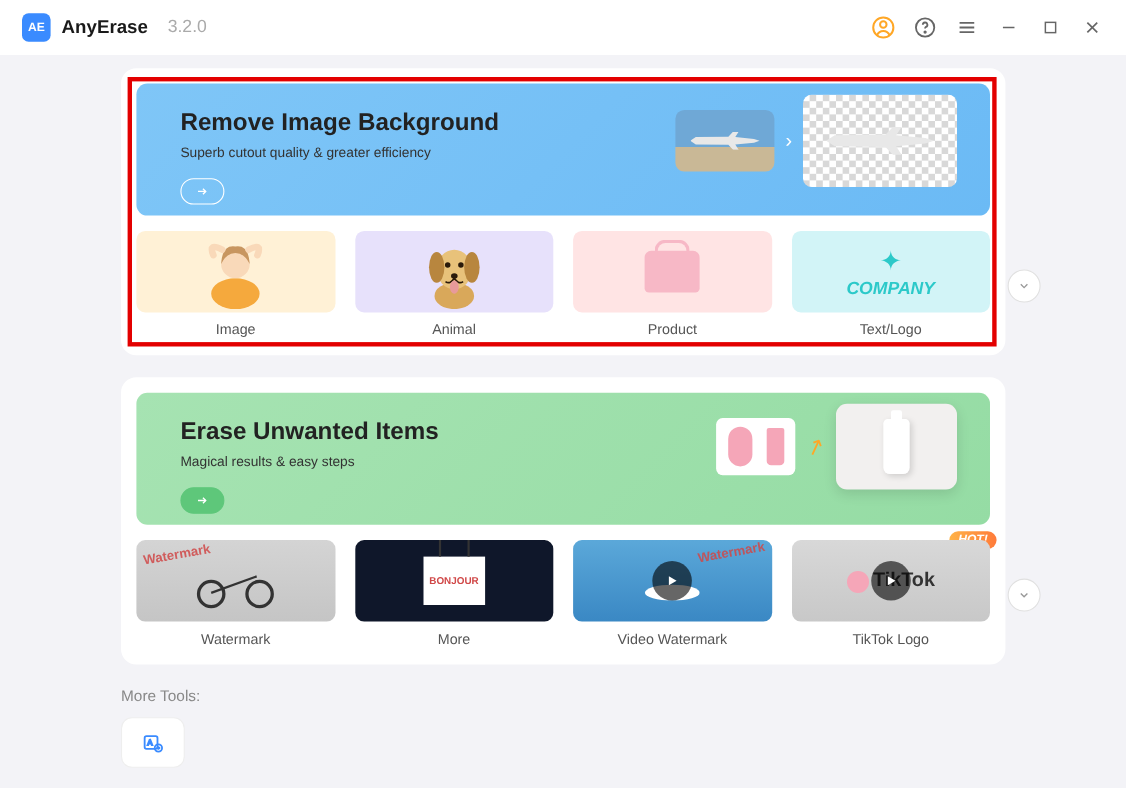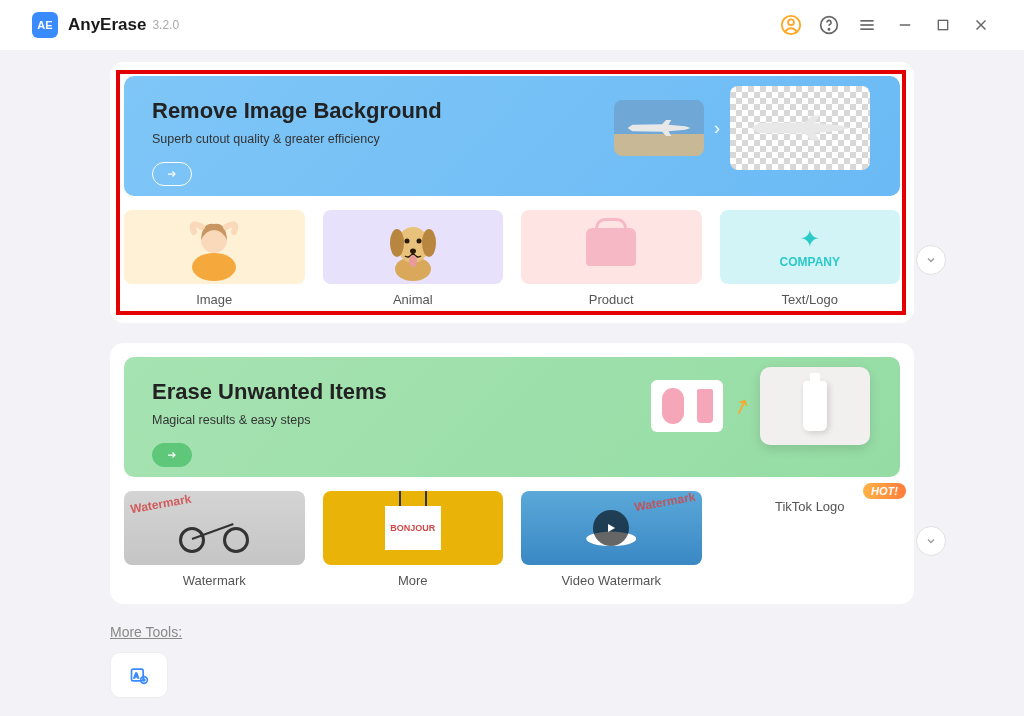--- a/index.html
+++ b/index.html
@@ -8,58 +8,58 @@
   background: #f3f3f7;
   width: 1024px;
   height: 716px;
   overflow: hidden;
 }
 .titlebar {
   height: 50px;
   background: #fff;
   display: flex;
   align-items: center;
-  padding: 0 32px;
+  padding: 0 20px;
 }
 .app-logo {
   width: 26px;
   height: 26px;
   background: #3a8bff;
   border-radius: 6px;
   display: flex;
   align-items: center;
   justify-content: center;
   color: #fff;
   font-size: 11px;
   font-weight: 700;
   margin-right: 10px;
 }
 .app-name { font-weight: 700; font-size: 17px; color: #1a1a1a; }
-.app-version { font-size: 12px; color: #aaa; margin-left: 6px; }
+.app-version { font-size: 16px; color: #aaa; margin-left: 18px; }
 .spacer { flex: 1; }
 .title-icons { display: flex; align-items: center; gap: 16px; }
 .title-icon { width: 22px; height: 22px; display: flex; align-items: center; justify-content: center; color: #666; cursor: pointer; }
 .title-icon.user svg { color: #ffa726; }
 .content { padding: 12px 110px 0 110px; }
 .card {
   background: #fff;
   border-radius: 14px;
   padding: 14px;
   margin-bottom: 20px;
   position: relative;
 }
 .highlight-box {
   position: absolute;
   border: 4px solid #e30000;
   top: 8px; left: 150px; right: 140px; bottom: 8px;
   pointer-events: none;
 }
 .hero {
   border-radius: 10px;
-  padding: 22px 28px;
+  padding: 22px 40px;
   position: relative;
   cursor: pointer;
   overflow: hidden;
   height: 120px;
 }
 .hero-blue { background: linear-gradient(135deg,#7fc6f7,#6bbaf5); }
 .hero-green { background: linear-gradient(135deg,#a6e3b2,#95dca4); }
 .hero-title { font-size: 22px; font-weight: 700; color: #222; margin-bottom: 8px; }
 .hero-sub { font-size: 12.5px; color: #333; margin-bottom: 16px; }
 .hero-btn {
@@ -87,55 +87,55 @@
 .bg-people { background: #fff1d6; }
 .bg-product { background: #ffe4e4; }
 .bg-animal { background: #e7e1fb; }
 .bg-logo { background: #d2f4f7; }
 .person-svg { width: 60px; height: 70px; }
 .bag { width: 50px; height: 38px; background: #f7b8c6; border-radius: 6px 6px 4px 4px; position: relative; }
 .bag::before { content:''; position:absolute; top:-10px; left:50%; transform:translateX(-50%); width:26px; height:14px; border:3px solid #f7b8c6; border-bottom:none; border-radius:10px 10px 0 0; }
 .dog-svg { width: 64px; height: 68px; }
 .logo-comp { text-align:center; }
 .logo-comp .logo-shape { color:#2cc9c9; font-size:24px; }
-.logo-comp .logo-text { color:#2cc9c9; font-size:12px; font-weight:700; margin-top:2px; }
+.logo-comp .logo-text { color:#2cc9c9; font-size:16px; font-weight:700; margin-top:2px;font-style:italic; }
 .chev-btn {
   position: absolute; right: -46px; top: 50%; transform: translateY(-50%);
   width: 30px; height: 30px; border-radius: 50%; border:1px solid #e0e0e0;
   display:flex; align-items:center; justify-content:center; background:#fff; cursor:pointer;
 }
 .thumb.unwanted-src { width:72px; height:52px; background:#fff; border-radius:6px; display:flex; align-items:center; justify-content:space-around; padding:4px; }
 .pink-mouse { width:22px; height:36px; background:#f5a6b8; border-radius:12px; }
 .candle { width:16px; height:34px; background:#f5a6b8; border-radius:2px 2px 4px 4px; }
 .arrow-curve { color:#ffa726; font-size:20px; transform: rotate(-20deg); }
 .thumb.unwanted-dst { width:110px; height:78px; background:#f2f0ef; border-radius:10px; box-shadow:0 4px 12px rgba(0,0,0,0.12); display:flex; align-items:center; justify-content:center; }
 .bottle { width:24px; height:50px; background:#fff; border-radius:4px 4px 6px 6px; position:relative; box-shadow: 2px 2px 6px rgba(0,0,0,0.15); }
 .bottle::before { content:''; position:absolute; top:-8px; left:50%; transform:translateX(-50%); width:10px; height:10px; background:#fff; border-radius:2px; }
 .bg-wm1 { background: linear-gradient(#d4d4d4,#c5c5c5); }
-.bg-wm2 { background: #eab308; align-items: center; }
+.bg-wm2 { background: #0f172a; align-items: center; }
 .bg-wm3 { background: linear-gradient(#5ba8d9,#3a88c4); }
 .bg-wm4 { background: linear-gradient(#d8d8d8,#c8c8c8); }
 .wm-text { position:absolute; transform: rotate(-10deg); font-size:12px; font-weight:700; color:#d04848; opacity:0.85; }
 .play-btn { position:absolute; width:36px; height:36px; border-radius:50%; background:rgba(0,0,0,0.6); display:flex; align-items:center; justify-content:center; color:#fff; }
 .bike { width:70px; height:50px; position:relative; }
 .bike .wheel { position:absolute; width:26px; height:26px; border:3px solid #333; border-radius:50%; bottom:0; }
 .bike .wheel.w1 { left:0; } .bike .wheel.w2 { right:0; }
 .bike .frame { position:absolute; left:13px; bottom:13px; width:44px; height:2px; background:#333; transform:rotate(-20deg); transform-origin:left; }
 .totebag { width:56px; height:44px; background:#fff; position:relative; display:flex; align-items:center; justify-content:center; font-size:9px; font-weight:700; color:#d04848; }
 .totebag::before,.totebag::after { content:''; position:absolute; top:-18px; width:2px; height:18px; background:#333; }
 .totebag::before { left:14px; } .totebag::after { right:14px; }
 .surfer { width:50px; height:36px; background:#fff; clip-path: ellipse(50% 20% at 50% 80%); position:relative; }
 .tiktok-text { font-size:18px; font-weight:700; color:#333; position:relative; }
 .tiktok-note { display:inline-block; width:20px; height:20px; background:#f5a6b8; border-radius:50%; margin-right:4px; vertical-align:middle; }
 .hot-badge {
   position:absolute; top:-8px; right:-6px; padding:2px 8px;
   background: linear-gradient(90deg,#ffb347,#ff7b3a); color:#fff;
   font-size:11px; font-weight:700; font-style:italic; border-radius:10px;
 }
-.more-tools { font-size: 14px; color: #888; margin: 8px 0 12px; text-decoration: underline; }
+.more-tools { font-size: 14px; color: #888; margin: 8px 0 12px; }
 .tool-btn {
   display: inline-flex; align-items: center; gap: 10px;
   background: #fff; border: 1px solid #eee; border-radius: 10px;
   padding: 12px 18px; cursor: pointer; font-size: 14px; color: #333;
 }
 .tool-icon { width:20px; height:20px; display:flex; align-items:center; justify-content:center; }
 </style>
 </head>
 <body>
 
@@ -308,20 +308,28 @@
           <div class="play-btn">
             <svg width="14" height="14" viewBox="0 0 24 24" fill="currentColor">
                 <polygon points="7 5 19 12 7 19"></polygon>
               </svg>
           </div>
         </div>
         <div class="tile-label">Video Watermark</div>
       </div>
       <div class="tile" style="position:relative;">
         <div class="hot-badge">HOT!</div>
+        <div class="tile-img bg-wm4">
+          <span class="tiktok-text"><span class="tiktok-note"></span><span>TikTok</span></span>
+          <div class="play-btn">
+            <svg width="14" height="14" viewBox="0 0 24 24" fill="currentColor">
+                <polygon points="7 5 19 12 7 19"></polygon>
+              </svg>
+          </div>
+        </div>
         <div class="tile-label">TikTok Logo</div>
       </div>
       <div class="chev-btn">
         <svg width="12" height="12" viewBox="0 0 24 24" fill="none" stroke="#999" stroke-width="2.5">
             <polyline points="6 9 12 15 18 9"></polyline>
           </svg>
       </div>
     </div>
   </div>
 

